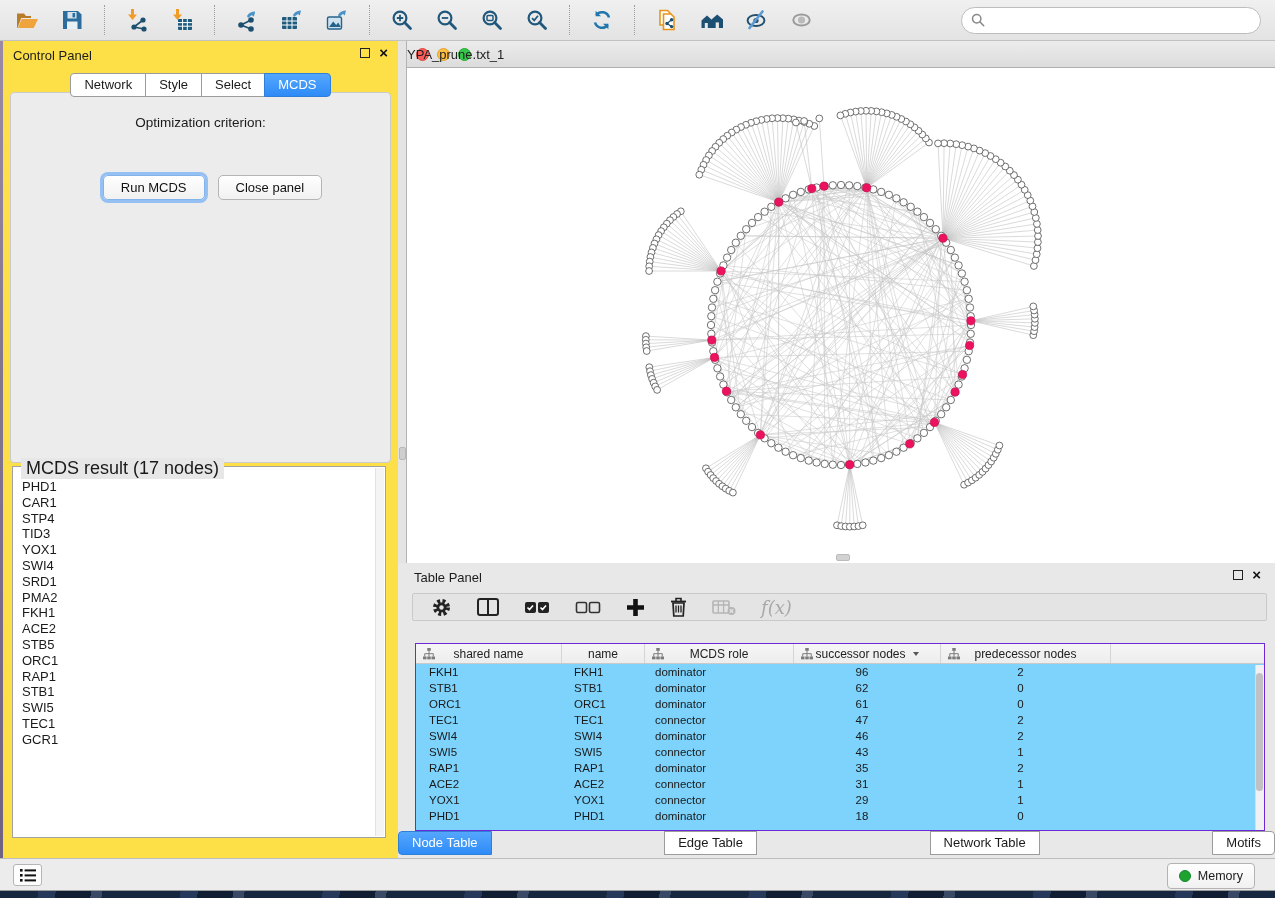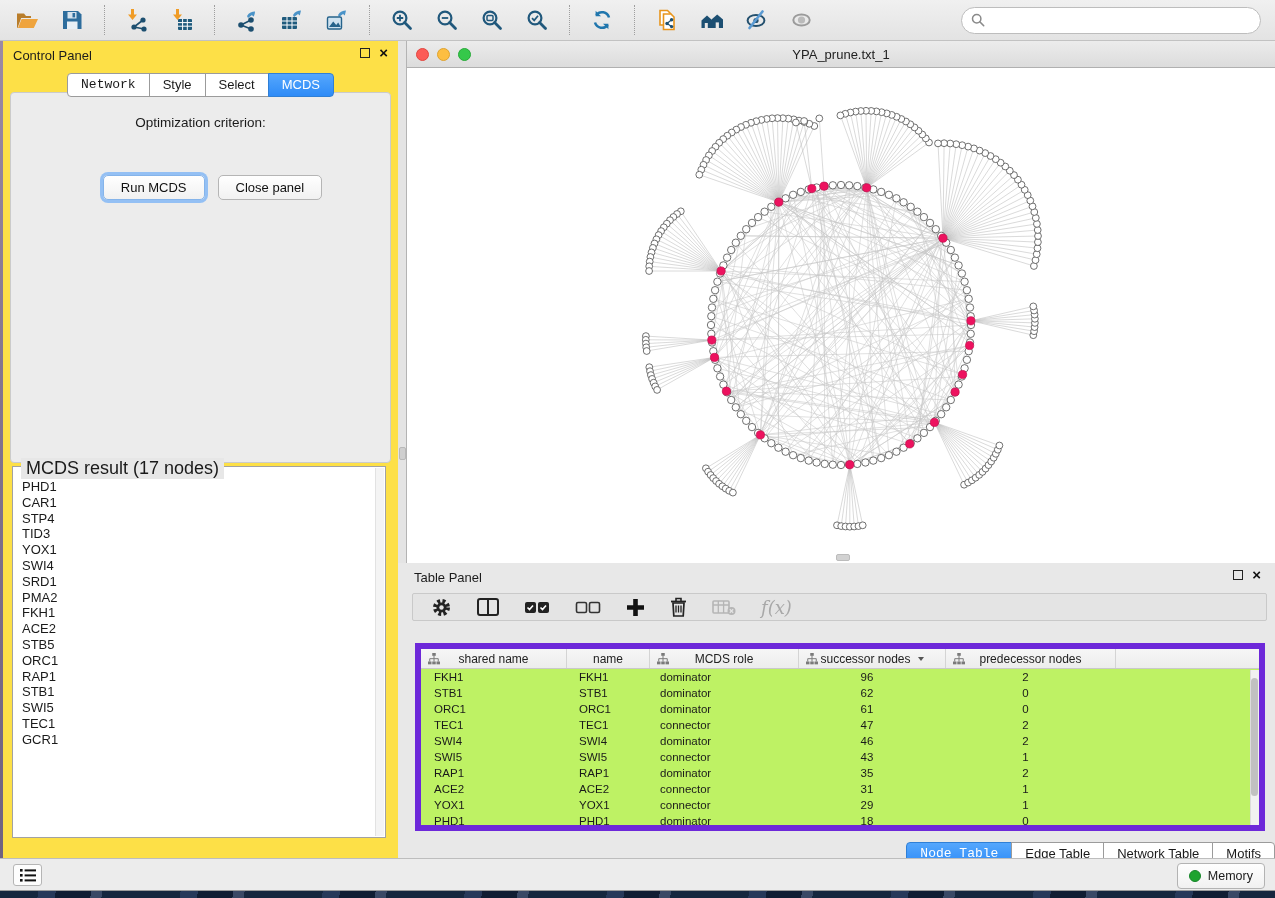--- a/index.html
+++ b/index.html
@@ -27,21 +27,21 @@
   
   .cp { position:absolute; left:3px; top:41px; width:395px; height:817px; background:#fde047; }
   .cp-titlerow { position:relative; height:28px; }
   .panel-title { position:absolute; left:10px; top:7px; font-size:13px; color:#1c1c1c; }
   .winbtns { position:absolute; right:10px; top:7px; display:flex; gap:9px; align-items:center; }
   .float-ic { width:10px; height:10px; border:1.5px solid #222; }
   .close-ic { font-size:15px; font-weight:bold; line-height:10px; color:#111; }
 
   .cp-tabs { position:absolute; left:0; top:32px; width:100%; display:flex; justify-content:center; z-index:3; }
   .seg { font-size:13px; padding:3px 13px 4px; background:#fff; border:1px solid #9b9b9b; margin-left:-1px; color:#1a1a1a; }
-  .seg:first-child { border-radius:4px 0 0 4px; margin-left:0;font-family:Liberation Mono, monospace; }
+  .seg:first-child { border-radius:4px 0 0 4px; margin-left:0; }
   .seg:last-child { border-radius:0 4px 4px 0; }
   .seg.active { background:linear-gradient(#55a7fd,#2e8bf7); color:#fff; border-color:#2f7fd6; }
 
   .cp-inner { position:absolute; left:7px; top:51px; width:381px; height:371px;
     background:#ececec; border:1px solid #cbcbcb; border-radius:4px; }
   .opt-label { position:absolute; top:22px; width:100%; text-align:center; font-size:13.5px; }
   .dropdown { position:absolute; left:34px; top:45px; width:314px; height:25px; background:#fff;
     border:1px solid #adadad; border-radius:4px; display:flex; align-items:center; }
   .dropdown .dval { flex:1; font-size:13px; padding-left:9px; white-space:nowrap; }
   .stepper { width:19px; height:19px; margin-right:2px; border-radius:3.5px;
@@ -64,59 +64,59 @@
   
   .vsplit { position:absolute; left:398px; top:41px; width:8px; height:522px; background:#e4e4e4; }
   .v-handle { position:absolute; left:0.5px; top:406px; width:7px; height:13px; background:#cfcfcf; border:1px solid #b8b8b8; border-radius:2px; }
   .h-handle { position:absolute; left:429px; bottom:2px; width:14px; height:7px; background:#d2d2d2; border:1px solid #bcbcbc; border-radius:2px; z-index:5; }
 
   
   .netwin { position:absolute; left:406px; top:41px; width:869px; height:522px;
     border-left:1px solid #b3b3b3; background:#fff; }
   .nw-title { position:relative; height:27px; background:linear-gradient(#ececec,#dcdcdc);
     border-bottom:1px solid #b0b0b0; }
-  .nw-title .tlabel { position:absolute; width:100%; text-align:center; top:6px; font-size:13px; color:#222; }
+  .nw-title .tlabel { position:absolute; width:100%; text-align:left; top:6px; font-size:13px; color:#222; }
   .lights { position:absolute; left:9px; top:7px; display:flex; gap:8px; }
   .light { width:13px; height:13px; border-radius:50%; }
   .l-red { background:#fc5b57; border:1px solid #e2463f; }
   .l-yellow { background:#fdbe41; border:1px solid #dfa32f; }
   .l-green { background:#35c84a; border:1px solid #27aa38; }
   .canvas { position:absolute; left:0; top:27px; width:869px; height:495px; background:#fff; overflow:hidden; }
 
   
   .tp { position:absolute; left:398px; top:563px; width:877px; height:295px; background:#e8e8e8; }
   .tp-toolbar { position:absolute; left:14px; top:30px; right:8px; height:28px; background:#e4e4e4;
     border:1px solid #c9c9c9; border-radius:2px; display:flex; align-items:center; padding-left:18px; gap:25px; }
   .tbic { display:flex; align-items:center; justify-content:center; height:24px; }
   .tbic svg { display:block; }
   .fx { font-family:"DejaVu Serif", serif; font-style:italic; font-size:18px; color:#a8a8a8; }
 
-  .ntable { position:absolute; left:17px; top:80px; width:850px; height:188px; background:#bef264; border:6px solid #6d28d9; }
+  .ntable { position:absolute; left:17px; top:80px; width:850px; height:188px; background:#7dd3fc; border:1px solid #6d28d9; }
   .thead { display:flex; height:20px; background:linear-gradient(#f6f6f6,#ededed); border-bottom:1px solid #c9c9c9; }
   .th { position:relative; display:flex; align-items:center; justify-content:center; font-size:12px; color:#222;
     border-right:1px solid #d4d4d4; }
   .th .treeic { position:absolute; left:7px; top:4px; }
   .sortcaret { width:0; height:0; border-left:3.5px solid transparent; border-right:3.5px solid transparent;
     border-top:4.5px solid #555; margin-left:7px; }
   .c0{width:146px;} .c1{width:83px;} .c2{width:149px;} .c3{width:147px;} .c4{width:170px;} .cf{flex:1; border-right:none;}
   .trow { display:flex; height:16px; font-size:11.5px; align-items:center; }
   .td { overflow:hidden; white-space:nowrap; }
   .td.c0 { padding-left:13px; } .td.c1 { padding-left:12px; } .td.c2 { padding-left:10px; }
   .td.c3, .td.c4 { text-align:center; padding-right:11px; }
   .tbl-sb { position:absolute; right:0; top:21px; bottom:0; width:9px; background:#f1f1f1; border-left:1px solid #dcdcdc; }
   .tbl-thumb { position:absolute; right:1px; top:8px; width:7px; height:118px; background:#c1c1c1; border-radius:4px; }
 
-  .tp-tabs { position:absolute; left:0; top:279px; width:100%; display:flex; justify-content:flex-end; }
+  .tp-tabs { position:absolute; left:0; top:268px; width:100%; display:flex; justify-content:space-between; }
 
   
   .statusbar { position:absolute; left:0; top:858px; width:1275px; height:33px; background:#ececec;
     border-top:1px solid #bdbdbd; border-bottom:1px solid #9c9c9c; }
   .st-left { position:absolute; left:13px; top:5px; width:29px; height:22px; background:#fdfdfd;
     border:1px solid #b5b5b5; border-radius:3px; display:flex; align-items:center; justify-content:center; }
-  .mem-btn { position:absolute; right:10px; top:4px; height:24px; background:linear-gradient(#fefefe,#f1f1f1);
+  .mem-btn { position:absolute; right:20px; top:4px; height:24px; background:linear-gradient(#fefefe,#f1f1f1);
     border:1px solid #b3b3b3; border-radius:4px; display:flex; align-items:center; gap:7px; padding:12px 11px; font-size:12.5px; }
   .mem-dot { width:12px; height:12px; border-radius:50%; background:#1da32f; border:1px solid #17862a; }
 </style>
 </head>
 <body>
 
 <div class="toolbar">
   <span class="ticon">
       <svg viewBox="0 0 24 24">
         <path d="M2 20V5.5h7l2 2.5h5v2H6.2L2.5 20z" fill="#b97d2a"></path>

